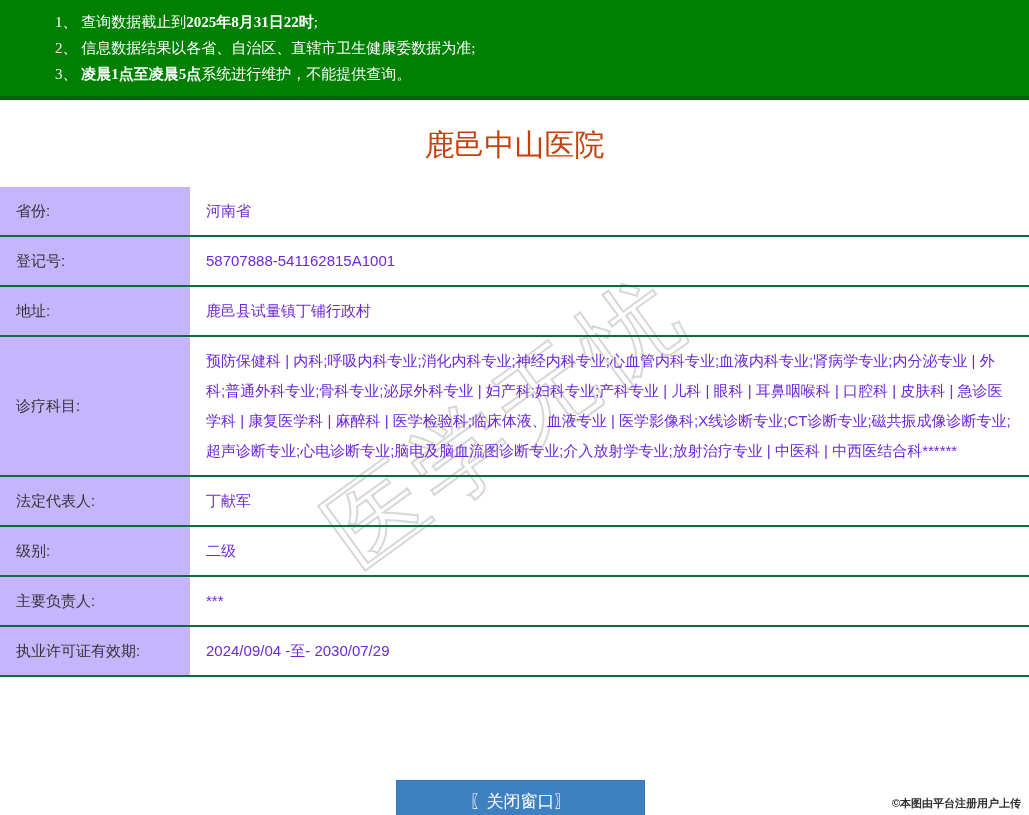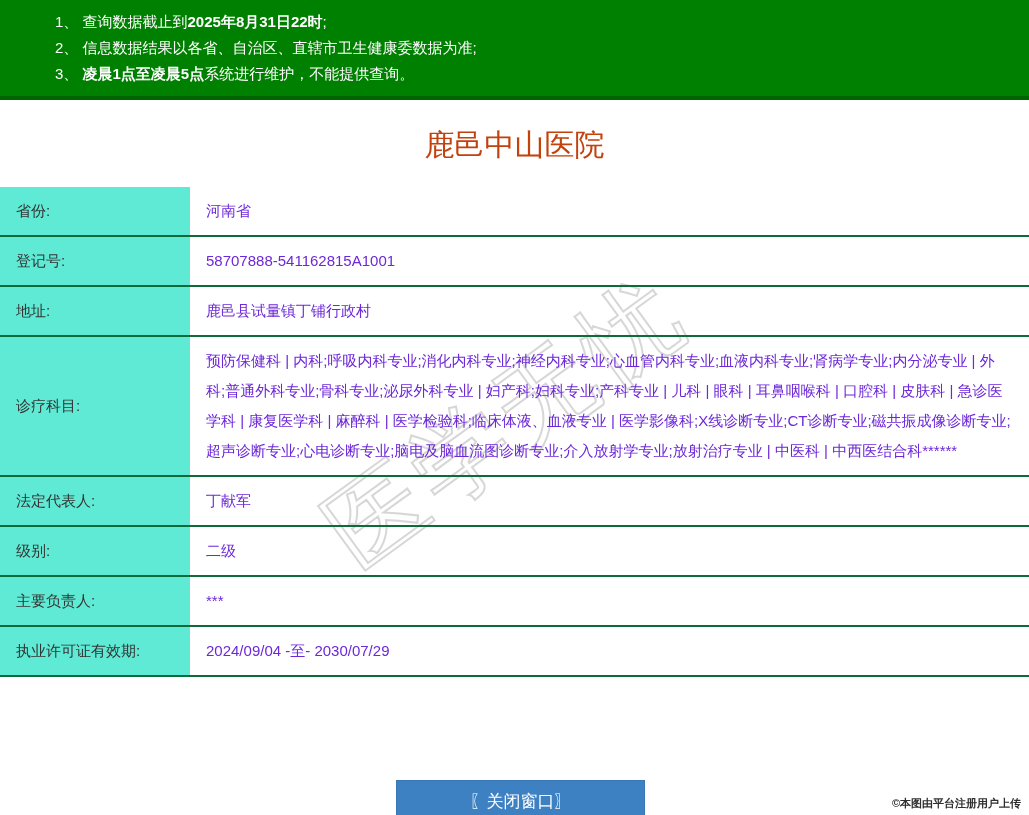--- a/index.html
+++ b/index.html
@@ -9,20 +9,21 @@
     font-family:"Liberation Sans","DejaVu Sans",sans-serif;
     color:#333;
   }
   
   .banner{
     background:#008000;
     border-bottom:4px solid #006400;
     padding:9px 10px 11px 55px;
     box-sizing:border-box;
     height:100px;
+    font-family:Liberation Serif, serif;
   }
   .notice-line{
     color:#ffffff;
     font-size:15px;
     line-height:26px;
     white-space:nowrap;
   }
   .notice-line b{font-weight:bold;}
   
   .page-title{
@@ -58,21 +59,21 @@
   }
   table.info tr{border-bottom:2px solid #0c6b3a;}
   table.info td{
     font-size:15px;
     vertical-align:middle;
     line-height:30px;
     padding:9px 16px;
   }
   td.cell-label{
     width:158px;
-    background:#5eead4;
+    background:#c4b5fd;
     padding-left:14px;
     color:#333;
   }
   td.cell-value{color:#6d28d9;}
   
   .close-btn{
     position:absolute;
     left:396px;top:780px;
     width:249px;height:42px;
     background:#3e81c2;

